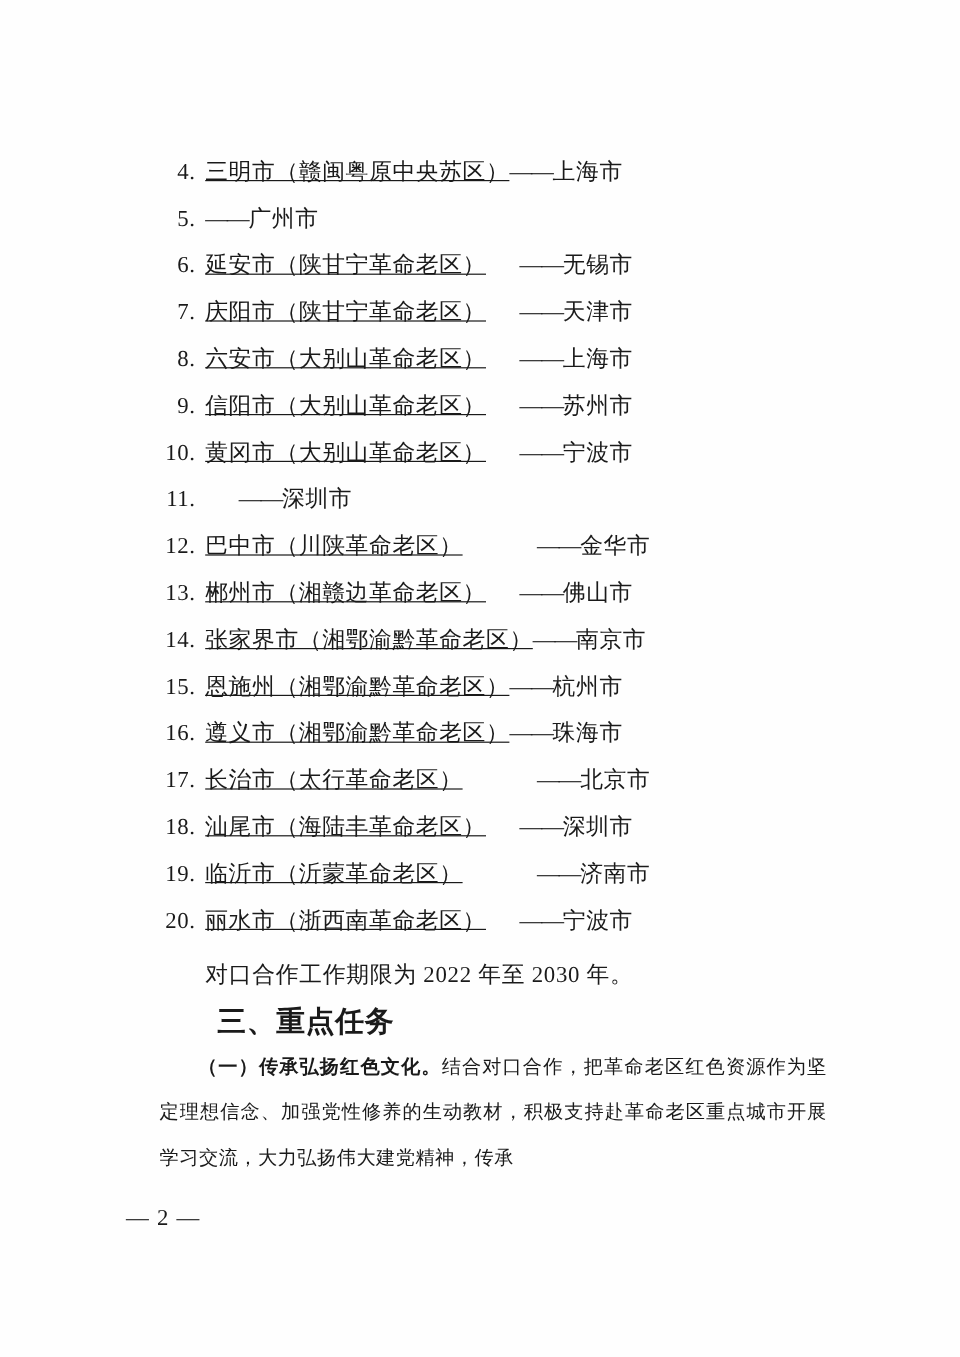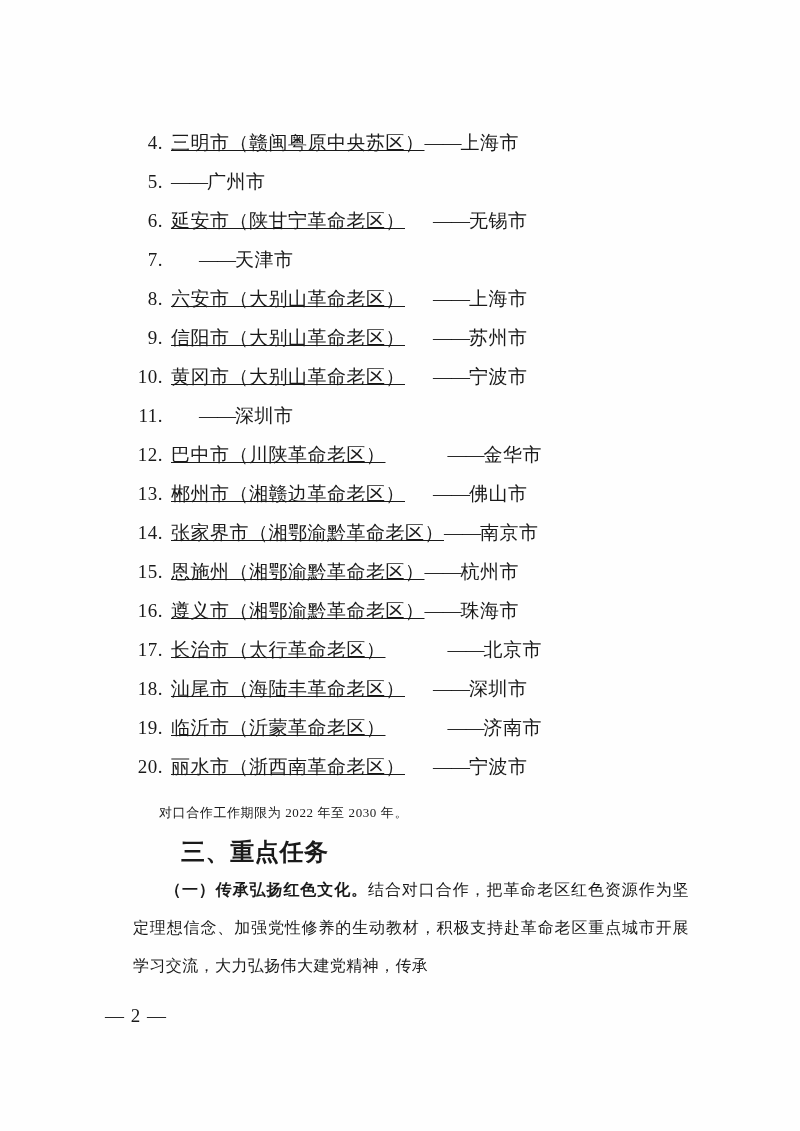--- a/index.html
+++ b/index.html
@@ -64,21 +64,21 @@
     letter-spacing: -1px;
   }
   .pair-right {
     display: inline-block;
     white-space: nowrap;
   }
   .spacer-pad {
     display: inline-block;
   }
   .para {
-    font-size: 13px;
+    font-size: 19px;
     line-height: 39px;
     letter-spacing: 0.6px;
     text-indent: 2em;
     margin: 0;
   }
   .heading {
     font-size: 24px;
     line-height: 39px;
     letter-spacing: 0.6px;
     text-indent: 2em;
@@ -134,20 +134,21 @@
         <span class="pair-num">6.</span>
         <span class="pair-dot"></span>
         <span class="pair-left">延安市（陕甘宁革命老区）</span>
         <span class="spacer-pad" style="width:28px"></span>
         <span class="pair-dash">——</span>
         <span class="pair-right">无锡市</span>
       </li>
       <li class="pair-row">
         <span class="pair-num">7.</span>
         <span class="pair-dot"></span>
+        <span class="pair-left">庆阳市（陕甘宁革命老区）</span>
         <span class="spacer-pad" style="width:28px"></span>
         <span class="pair-dash">——</span>
         <span class="pair-right">天津市</span>
       </li>
       <li class="pair-row">
         <span class="pair-num">8.</span>
         <span class="pair-dot"></span>
         <span class="pair-left">六安市（大别山革命老区）</span>
         <span class="spacer-pad" style="width:28px"></span>
         <span class="pair-dash">——</span>

